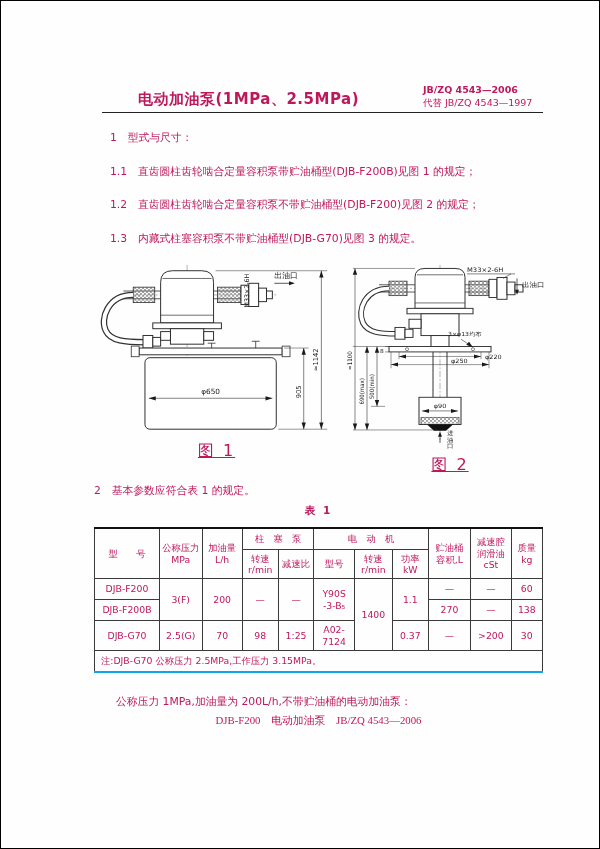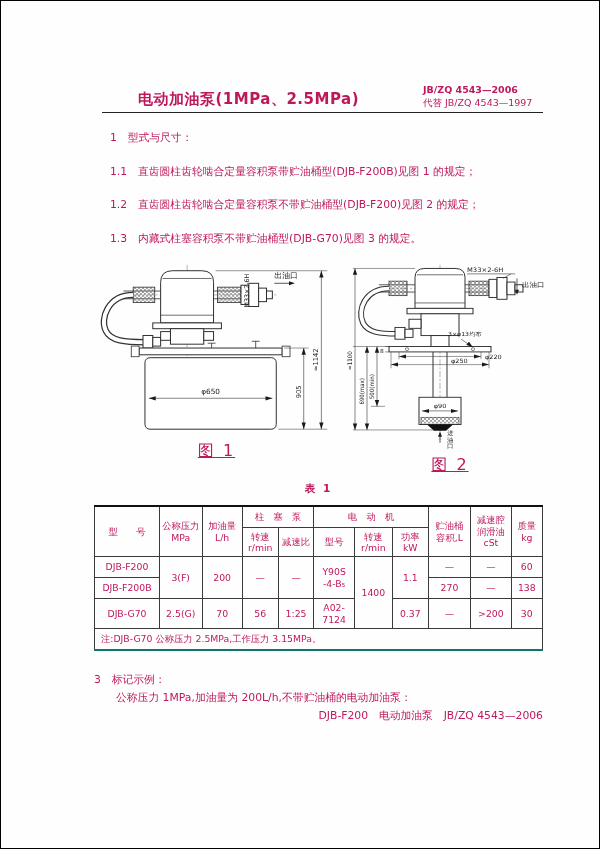--- a/index.html
+++ b/index.html
@@ -22,25 +22,25 @@
   svg text{fill:#1a1a1a;}
   .sec2{margin:8px 0 0;font-size:10.8px;}
   .tbl-cap{text-align:center;font-size:10.5px;font-weight:bold;margin:6px 0 9px;letter-spacing:2px;}
   table.params{border-collapse:collapse;width:100%;font-size:9.3px;table-layout:fixed;
     border-top:2px solid #111;border-bottom:2px solid #111;}
   table.params th,table.params td{
     border:1px solid #3a3a3a;font-weight:normal;text-align:center;vertical-align:middle;
     padding:1px 0;white-space:pre-line;line-height:11.5px;}
   tr.hr1 th{height:18px;} tr.hr2 th{height:26px;}
   tr.br{height:21px;} tr.br3{height:30px;}
-  tr.note td{text-align:left;padding:3px 6px;border-bottom:2px solid #0f766e;height:14px;}
+  tr.note td{text-align:left;padding:3px 6px;border-bottom:2px solid #0ea5e9;height:14px;}
   .sec3{margin-top:20px;font-size:10.8px;line-height:18px;}
   .sec3 p{margin:0;}
   .sec3 .indent{padding-left:22px;}
-  .sec3 .mark{text-align:right;}
+  .sec3 .mark{text-align:center;font-family:Liberation Serif, serif;}
 </style>
 </head>
 <body>
 
 <div class="page">
   <div class="content">
 
     <div class="title-row">
       <h1 class="doc-title">电动加油泵(1MPa、2.5MPa)</h1>
       <div class="codes">
@@ -211,20 +211,21 @@
           <text transform="translate(7 118) rotate(-90)" font-size="6.2">≈1100</text>
           <text transform="translate(19 156) rotate(-90)" font-size="6">690(max)</text>
           <text transform="translate(29 150) rotate(-90)" font-size="6">500(min)</text>
           <text x="35" y="99" font-size="6">8</text>
           <text class="vstack" x="102" y="190" font-size="6.5"><tspan x="102" dy="0">进</tspan><tspan x="102" dy="1.05em">油</tspan><tspan x="102" dy="1.05em">口</tspan></text>
         </svg>
         <div class="figcap">图 2</div>
       </div>
     </div>
 
+    <p class="sec2">2　基本参数应符合表 1 的规定。</p>
 
     <div class="tbl-cap">表 1</div>
 
     <table class="params">
       <colgroup>
         <col style="width:14.5%">
           <col style="width:9.5%">
           <col style="width:9%">
         <col style="width:8%">
           <col style="width:8%">
@@ -262,52 +263,51 @@
         <th>功率
 kW</th>
       </tr>
       <tr class="br">
         <td>DJB-F200</td>
         <td rowspan="2">3(F)</td>
         <td rowspan="2">200</td>
         <td rowspan="2">—</td>
         <td rowspan="2">—</td>
         <td rowspan="2">Y90S
--4-B₅</td>
+-3-B₅</td>
         <td rowspan="3">1400</td>
         <td rowspan="2">1.1</td>
         <td>—</td>
         <td>—</td>
         <td>60</td>
       </tr>
       <tr class="br">
         <td>DJB-F200B</td>
         <td>270</td>
         <td>—</td>
         <td>138</td>
       </tr>
       <tr class="br3">
         <td>DJB-G70</td>
         <td>2.5(G)</td>
         <td>70</td>
-        <td>56</td>
+        <td>98</td>
         <td>1:25</td>
         <td>A02-
 7124</td>
         <td>0.37</td>
         <td>—</td>
         <td>&gt;200</td>
         <td>30</td>
       </tr>
       <tr class="note">
         <td colspan="11">注:DJB-G70 公称压力 2.5MPa,工作压力 3.15MPa。</td>
       </tr>
     </tbody>
       </table>
 
     <div class="sec3">
-      <p>3　标记示例：</p>
       <p class="indent">公称压力 1MPa,加油量为 200L/h,不带贮油桶的电动加油泵：</p>
       <p class="mark">DJB-F200　电动加油泵　JB/ZQ 4543—2006</p>
     </div>
 
   </div>
 </div>
 
 </body></html>

